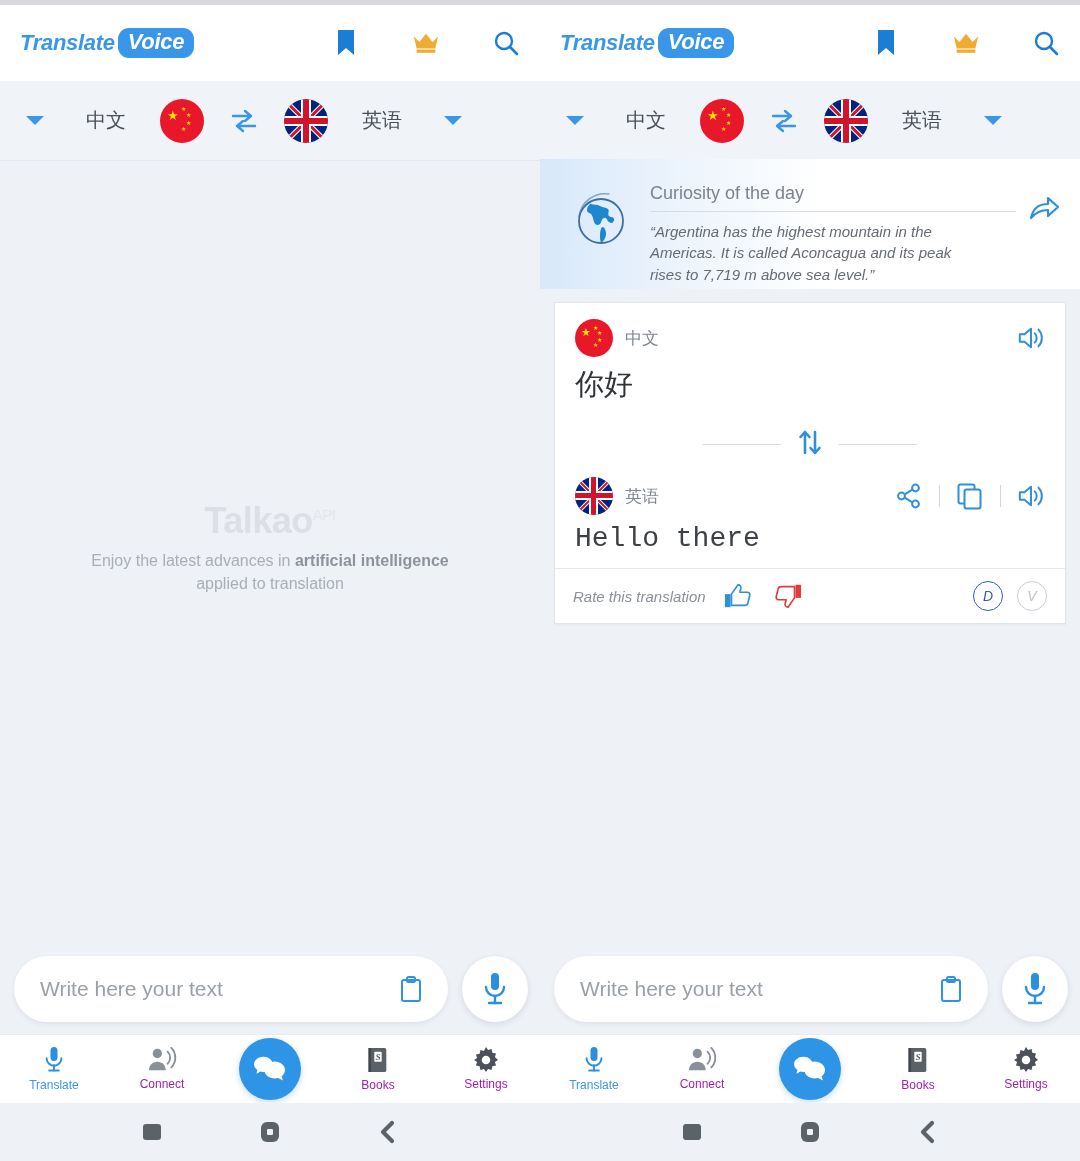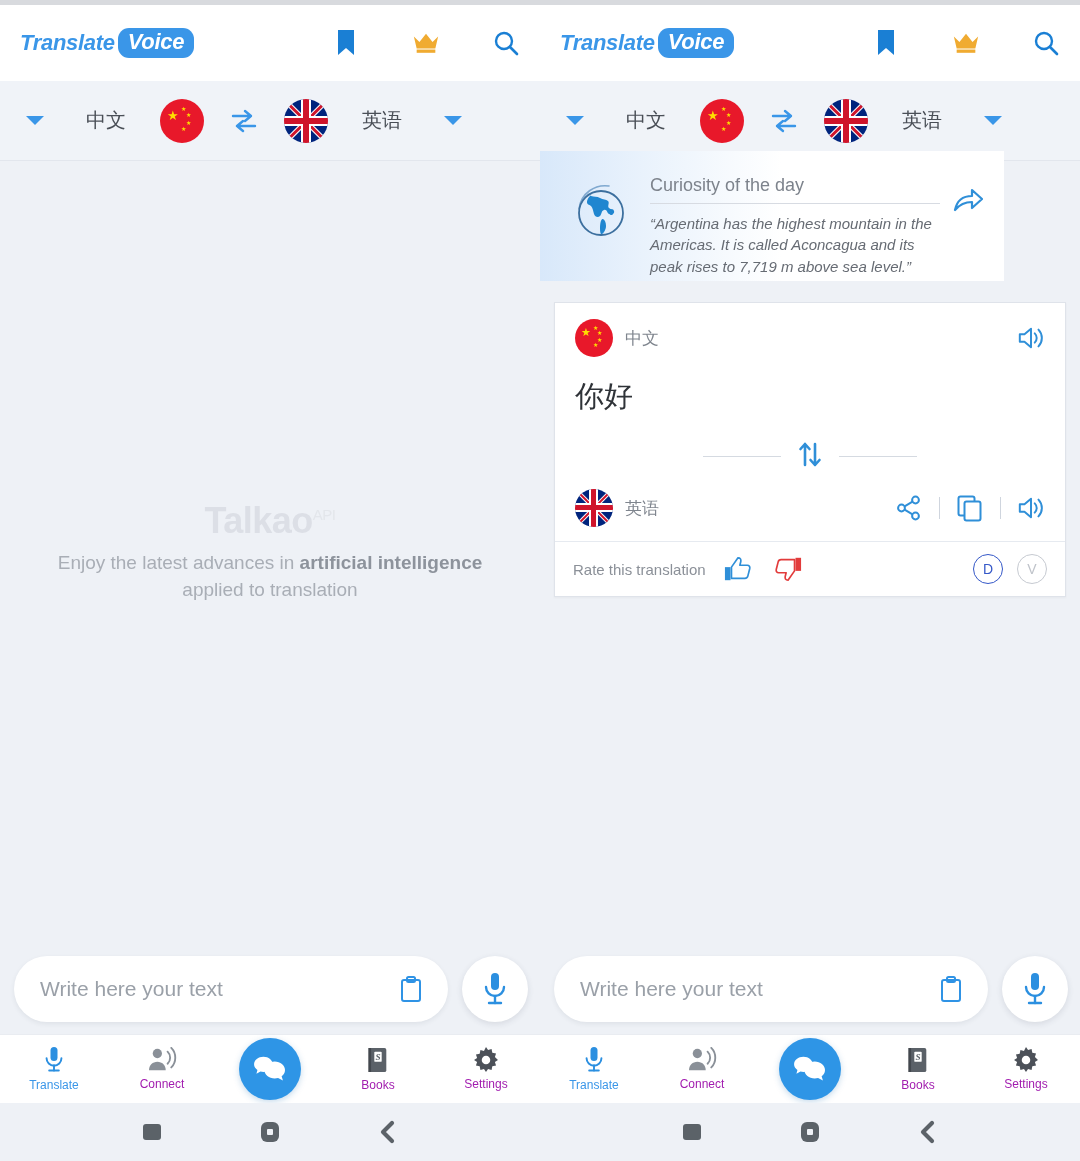--- a/index.html
+++ b/index.html
@@ -97,29 +97,29 @@
     text-align: center;
     user-select: none;
   }
   .talkao {
     font-size: 36px; font-weight: bold; color: #dcdfe6;
     letter-spacing: -0.5px;
   }
   .talkao sup { font-size: 15px; font-weight: normal; color: #e3e6eb; vertical-align: super; }
   .empty-sub {
     margin-top: 8px;
-    font-size: 19px; color: #a9aeb6; line-height: 1.42;
+    font-size: 16px; color: #a9aeb6; line-height: 1.42;
     padding: 0 56px;
   }
   .empty-sub b { color: #8d939c; font-weight: bold; }
 
   
   .curiosity {
-    position: absolute; top: 146px; left: 0;
-    width: 464px; height: 130px;
+    position: absolute; top: 154px; left: 0;
+    width: 540px; height: 130px;
     background: linear-gradient(to right, #d8e8fa 0%, #e9f2fc 22%, #ffffff 52%, #ffffff 100%);
     display: flex; align-items: flex-start;
     padding: 16px 14px 10px 18px;
   }
   .globe-wrap { width: 86px; flex-shrink: 0; display:flex; align-items:center; justify-content:center; padding-top: 12px; }
   .curiosity-body { flex: 1; padding-left: 6px; padding-top: 8px; }
   .curiosity-title {
     font-size: 18px; color: #7d838c;
     padding-bottom: 7px;
     border-bottom: 1px solid #d7dbe2;
@@ -147,35 +147,35 @@
   .trow .flag-cn .star-big { left: 6px; top: 8px; font-size: 11px; line-height: 11px; }
   .trow .flag-gb .w-v { left: 14px; width: 9px; height: 38px; }
   .trow .flag-gb .w-h { top: 14px; width: 38px; height: 9px; }
   .trow .flag-gb .r-v { left: 16px; width: 5px; height: 38px; }
   .trow .flag-gb .r-h { top: 16px; width: 38px; height: 5px; }
   .trow .flag-gb .d1, .trow .flag-gb .d2 { left: -6px; top: 17px; width: 50px; height: 4px; }
   .trow .flag-gb .dr1, .trow .flag-gb .dr2 { left: -6px; top: 18px; width: 50px; height: 2px; }
   .tlang { font-size: 17px; color: #7f858e; margin-left: 12px; }
   .trow-actions { margin-left: auto; display: flex; align-items: center; gap: 16px; }
   .vsep { width: 1px; height: 22px; background: #cfd5de; }
-  .ttext { font-size: 28px; color: #3d4147; margin-top: 20px; font-weight: normal; font-family: Liberation Mono, monospace; }
+  .ttext { font-size: 28px; color: #3d4147; margin-top: 8px; font-weight: normal; font-family: Liberation Mono, monospace; }
   .ttext-cn { font-size: 29px; color: #2f3338; }
 
   .swap-divider {
     display: flex; align-items: center; justify-content: center;
     padding: 2px 0 0 0;
     margin-top: 6px;
   }
   .swap-line { width: 78px; height: 1px; background: #d5dae1; }
   .swap-ico { margin: 0 14px; cursor: pointer; }
 
   .rate-bar {
     border-top: 1px solid #e6eaf0;
     padding: 12px 18px;
-    display: flex; align-items: center;
+    display: flex; align-items: center; font-style: italic;
   }
   .rate-label { font-size: 15px; color: #8b9098; }
   .rate-icons { display: flex; align-items: center; gap: 22px; margin-left: 18px; }
   .rate-spacer { flex: 1; }
   .badge {
     width: 30px; height: 30px; border-radius: 50%;
     display: flex; align-items: center; justify-content: center;
     font-size: 14px;
   }
   .badge-d { border: 1.5px solid #3558c8; color: #3558c8; }
@@ -562,20 +562,21 @@
               <span class="vsep"></span>
               <span class="ic-btn">
                 <svg width="30" height="26" viewBox="0 0 30 26">
                   <path d="M3 9h5l7-6v20l-7-6H3z" fill="none" stroke="#2f8fd8" stroke-width="2.1" stroke-linejoin="round"></path>
                   <path d="M19 8a7 7 0 010 10" fill="none" stroke="#2f8fd8" stroke-width="2.1" stroke-linecap="round"></path>
                   <path d="M23 4a13 13 0 010 18" fill="none" stroke="#2f8fd8" stroke-width="2.1" stroke-linecap="round"></path>
                 </svg>
               </span>
             </div>
           </div>
+          <div class="ttext">Hello there</div>
         </div>
 
         <div class="rate-bar">
           <span class="rate-label">Rate this translation</span>
           <span class="rate-icons">
             <span class="ic-btn">
               <svg width="30" height="28" viewBox="0 0 30 28">
                 <rect x="1" y="12" width="6" height="14" fill="#2f8fd8"></rect>
                 <path d="M8 12l7-10c2.6 0 3.4 1.8 3 4l-1 4h8c2 0 3 1.6 2.6 3.4l-2 8c-.3 1.6-1.6 2.6-3.2 2.6H8z" fill="none" stroke="#2f8fd8" stroke-width="1.8" stroke-linejoin="round"></path>
               </svg>

